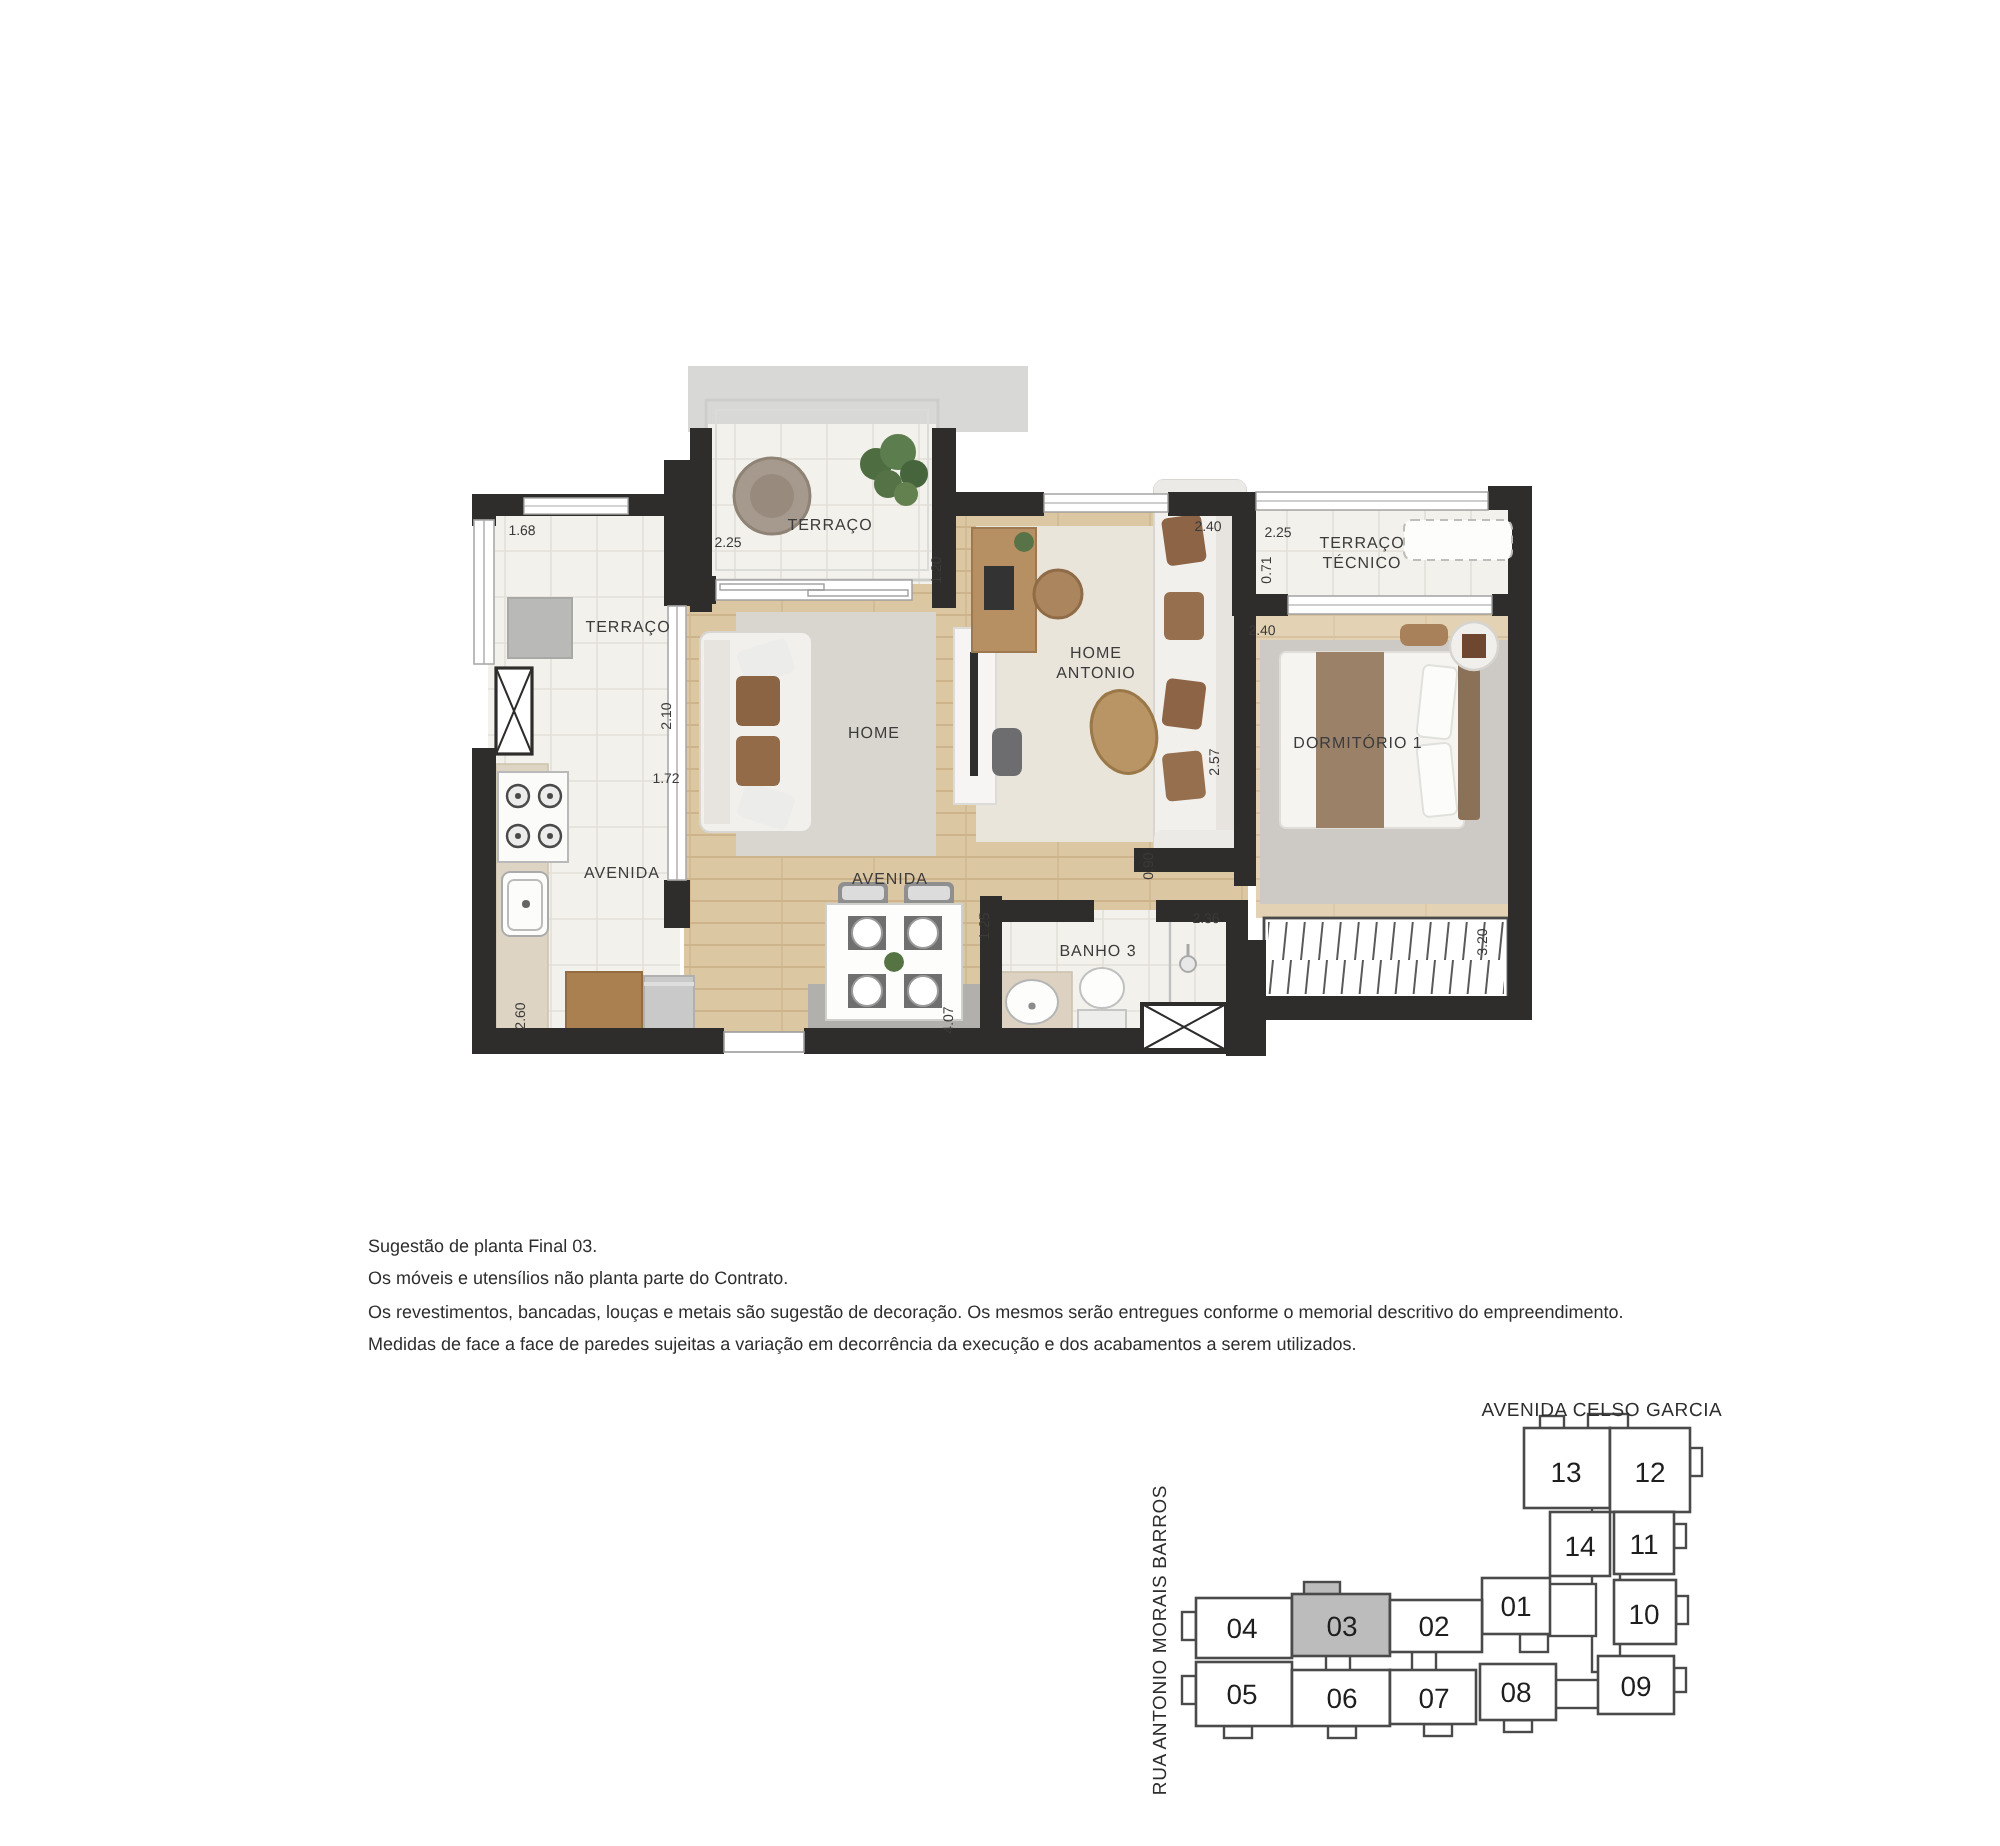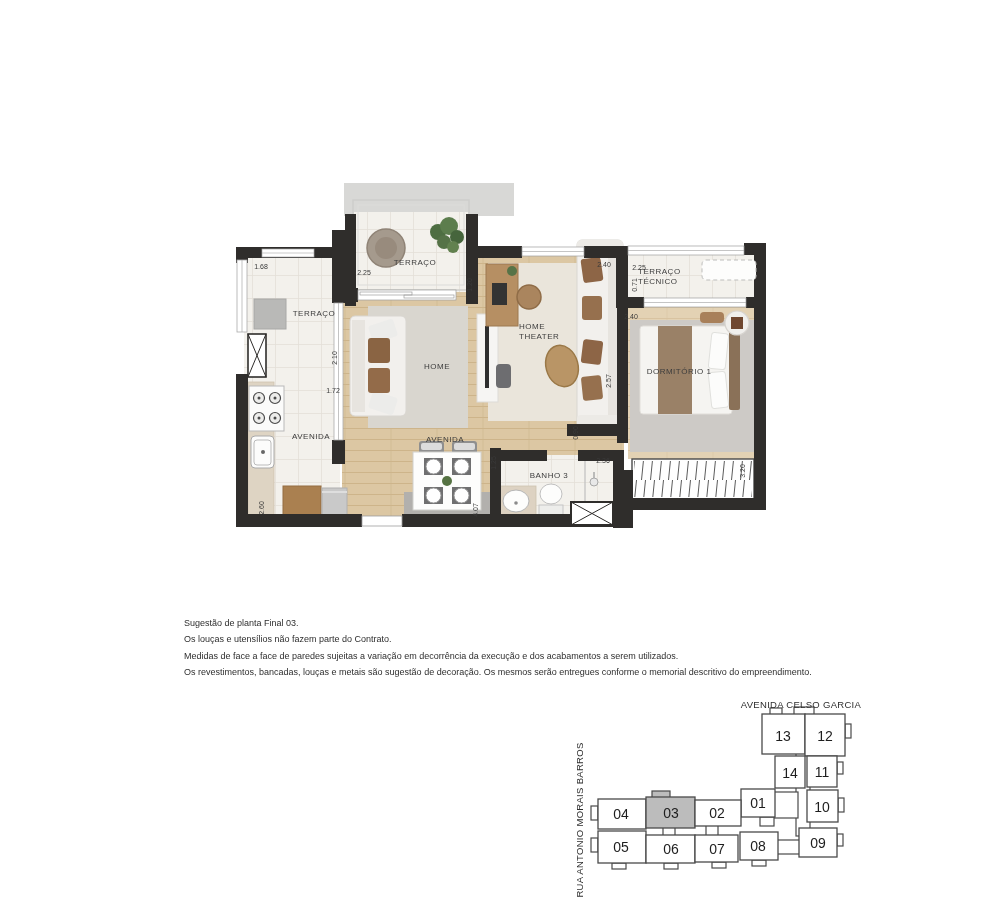--- a/index.html
+++ b/index.html
@@ -3,21 +3,21 @@
 <meta charset="utf-8">
 <style>
   html,body{margin:0;padding:0;background:#ffffff;}
   .canvas{position:relative;width:1000px;height:923px;background:#ffffff;overflow:hidden;
           font-family:"Liberation Sans","DejaVu Sans",sans-serif;}
   
   .plan{position:absolute;left:225px;top:175px;width:555px;height:372px;}
   .plan svg{position:absolute;left:0;top:0;}
   .plan-labels{position:absolute;left:0;top:0;width:100%;height:100%;pointer-events:none;}
   .room-label{position:absolute;transform:translate(-50%,-50%);font-size:8px;letter-spacing:.5px;
-              color:#3c3c3c;white-space:nowrap;line-height:10px;}
+              color:#3c3c3c;white-space:nowrap;text-align:center;line-height:10px;}
   .room-label.wrap{white-space:normal;}
   .dim{position:absolute;transform:translate(-50%,-50%);font-size:7px;color:#3a3a3a;white-space:nowrap;}
   .dim.v{transform:translate(-50%,-50%) rotate(-90deg);}
   
   .disclaimer{position:absolute;left:184px;top:615px;width:690px;font-size:9px;line-height:16.4px;
               color:#2e2e2e;}
   
   .keyplan{position:absolute;left:560px;top:690px;width:440px;height:215px;}
   .kp-cell{fill:#ffffff;stroke:#4a4a4a;stroke-width:1.3;}
   .kp-cell.hl{fill:#bcbcbc;}
@@ -253,22 +253,22 @@
       <g>
         <rect x="571" y="502" width="42" height="23" fill="#ffffff" stroke="#2f2d2b" stroke-width="2"></rect>
         <path d="M571,502 L613,525 M613,502 L571,525" stroke="#2f2d2b" stroke-width="1"></path>
       </g>
     </svg>
 
     <div class="plan-labels">
       <div class="room-label" style="left:89px;top:139px">TERRAÇO</div>
       <div class="room-label" style="left:190px;top:88px">TERRAÇO</div>
       <div class="room-label" style="left:212px;top:192px">HOME</div>
-      <div class="room-label wrap" style="left:323px;top:157px;width:58px">HOME THEATER</div>
-      <div class="room-label wrap" style="left:444px;top:102px;width:62px">TERRAÇO TÉCNICO</div>
+      <div class="room-label wrap" style="left:323px;top:157px;width:58px">HOME ANTONIO</div>
+      <div class="room-label wrap" style="left:456px;top:102px;width:62px">TERRAÇO TÉCNICO</div>
       <div class="room-label" style="left:454px;top:197px">DORMITÓRIO 1</div>
       <div class="room-label" style="left:86px;top:262px">AVENIDA</div>
       <div class="room-label" style="left:220px;top:265px">AVENIDA</div>
       <div class="room-label" style="left:324px;top:301px">BANHO 3</div>
 
       <div class="dim" style="left:36px;top:91px">1.68</div>
       <div class="dim" style="left:139px;top:97px">2.25</div>
       <div class="dim v" style="left:244px;top:110px">1.20</div>
       <div class="dim" style="left:379px;top:89px">2.40</div>
       <div class="dim" style="left:414px;top:92px">2.25</div>
@@ -281,23 +281,23 @@
       <div class="dim v" style="left:268px;top:288px">1.25</div>
       <div class="dim" style="left:378px;top:285px">2.36</div>
       <div class="dim v" style="left:36px;top:333px">2.60</div>
       <div class="dim v" style="left:250px;top:335px">4.07</div>
       <div class="dim v" style="left:517px;top:296px">3.20</div>
     </div>
   </div>
 
   <div class="disclaimer">
     <div>Sugestão de planta Final 03.</div>
-    <div>Os louças e utensílios não fazem parte do Contrato.</div>
+    <div>Os móveis e utensílios não planta parte do Contrato.</div>
+    <div>Os revestimentos, bancadas, louças e metais são sugestão de decoração. Os mesmos serão entregues conforme o memorial descritivo do empreendimento.</div>
     <div>Medidas de face a face de paredes sujeitas a variação em decorrência da execução e dos acabamentos a serem utilizados.</div>
-    <div>Os revestimentos, bancadas, louças e metais são sugestão de decoração. Os mesmos serão entregues conforme o memorial descritivo do empreendimento.</div>
   </div>
 
   <div class="keyplan">
     <svg width="440" height="215" viewBox="560 690 440 215">
       <g>
 
         <rect class="kp-tab" x="796" y="752" width="14" height="84"></rect>
         <rect class="kp-tab" x="770" y="792" width="28" height="26"></rect>
         <rect class="kp-tab" x="775" y="840" width="26" height="14"></rect>
         <rect class="kp-tab" x="663" y="824" width="12" height="12"></rect>

